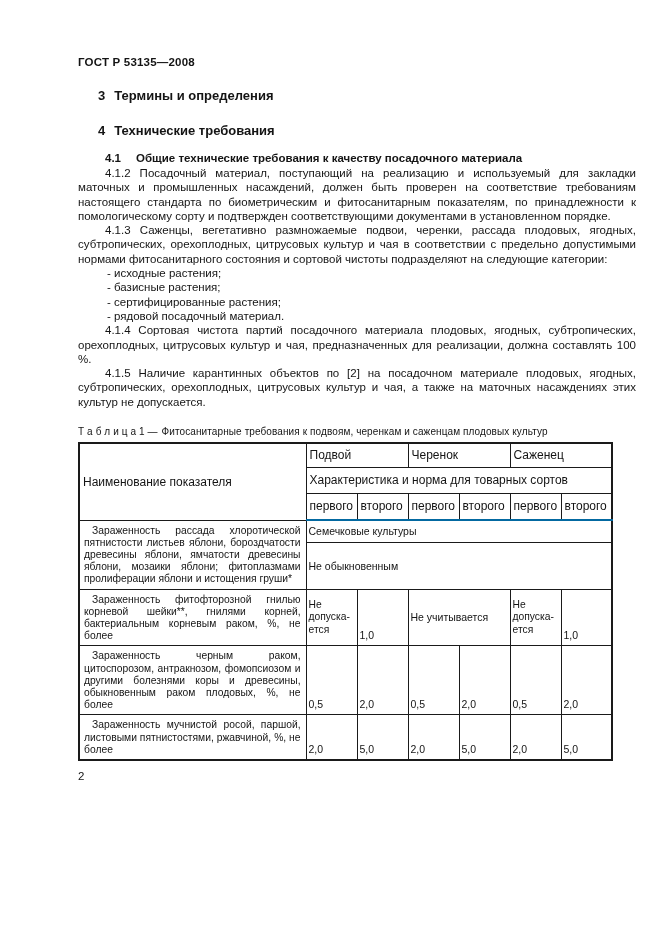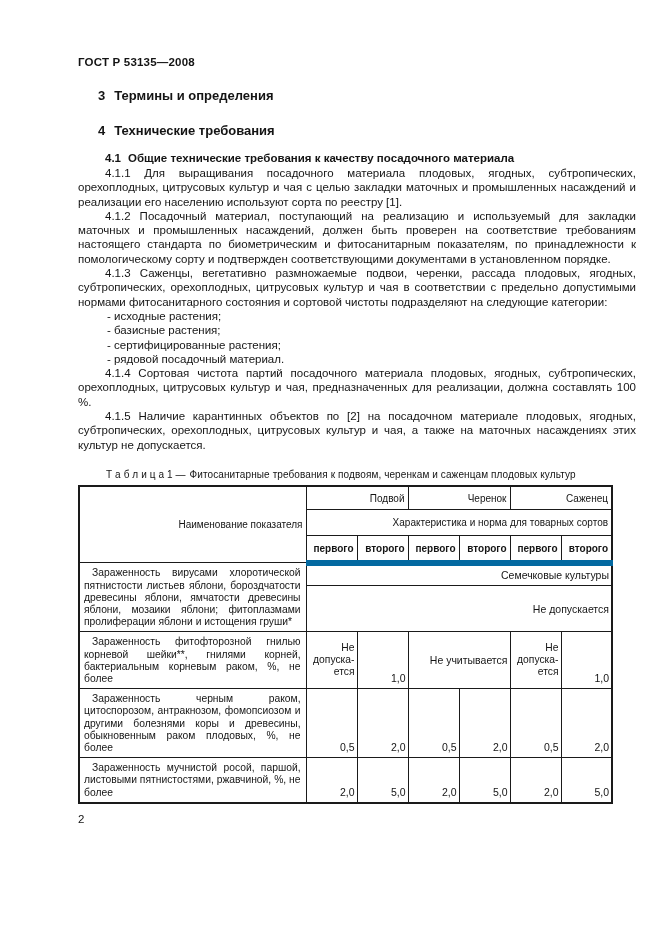--- a/index.html
+++ b/index.html
@@ -29,21 +29,21 @@
     margin: 20px 0 0 20px;
     font-size: 13px;
     font-weight: bold;
   }
   .h-main .num { margin-right: 9px; }
   .h-sub {
     margin: 14px 0 2px 27px;
     font-size: 11.5px;
     font-weight: bold;
   }
-  .h-sub .num { margin-right: 7px; }
+  .h-sub .num { margin-right: 15px; }
   .para {
     margin: 0;
     font-size: 11.5px;
     line-height: 14.3px;
     text-align: justify;
     text-indent: 27px;
   }
   .para.standalone {
     margin-top: 16px;
     text-align: left;
@@ -53,50 +53,50 @@
     margin: 0 0 0 29px;
     font-size: 11.5px;
     line-height: 14.3px;
     text-align: left;
   }
   .tbl-caption {
     margin: 17px 0 5px 0;
     font-size: 10px;
     letter-spacing: 0.1px;
   }
-  .tbl-caption .cap-label { margin-right: 4px; margin-left: 28px; }
+  .tbl-caption .cap-label { margin-right: 4px; }
   table.t1 {
     border-collapse: collapse;
     table-layout: fixed;
     width: 534px;
     border: 2px solid #1a1a1a;
   }
   table.t1 th, table.t1 td {
     border: 1px solid #1a1a1a;
     font-weight: normal;
     overflow: hidden;
   }
   table.t1 thead th {
-    font-size: 10px;
-    text-align: right;
+    font-size: 12px;
+    text-align: left;
     vertical-align: middle;
     padding: 2px 3px;
   }
-  table.t1 thead tr.grades-row th { border-bottom: 6px solid #0369a1; font-weight: bold; }
+  table.t1 thead tr.grades-row th { border-bottom: 2px solid #0369a1; }
   td.lbl {
     font-size: 10.3px;
     line-height: 12.2px;
     text-align: justify;
     text-indent: 8px;
     vertical-align: top;
     padding: 4px 5px 3px 4px;
   }
   td.val {
     font-size: 10.5px;
-    text-align: right;
+    text-align: left;
     vertical-align: middle;
     padding: 2px 2px;
   }
   td.val.vbottom { vertical-align: bottom; padding-bottom: 4px; }
   td.val.wrapped { font-size: 10.3px; line-height: 12.2px; }
   .page-num {
     margin-top: 9px;
     font-size: 11.5px;
   }
 </style>
@@ -113,21 +113,20 @@
 
 
   <div class="h-main">
     <span class="num">4</span><span>Технические требования</span>
   </div>
 
   <div class="h-sub">
     <span class="num">4.1</span><span>Общие технические требования к качеству посадочного материала</span>
   </div>
 
-  <p class="para">4.1.1 Для выращивания посадочного материала плодовых, ягодных, субтропических, орехоплодных, цитрусовых культур и чая с целью закладки маточных и промышленных насаждений и реализации его населению используют сорта по реестру [1].</p>
   <p class="para">4.1.2 Посадочный материал, поступающий на реализацию и используемый для закладки маточных и промышленных насаждений, должен быть проверен на соответствие требованиям настоящего стандарта по биометрическим и фитосанитарным показателям, по принадлежности к помологическому сорту и подтвержден соответствующими документами в установленном порядке.</p>
   <p class="para">4.1.3 Саженцы, вегетативно размножаемые подвои, черенки, рассада плодовых, ягодных, субтропических, орехоплодных, цитрусовых культур и чая в соответствии с предельно допустимыми нормами фитосанитарного состояния и сортовой чистоты подразделяют на следующие категории:</p>
 
   <div class="list">
     <div class="list-item">- исходные растения;</div>
     <div class="list-item">- базисные растения;</div>
     <div class="list-item">- сертифицированные растения;</div>
     <div class="list-item">- рядовой посадочный материал.</div>
   </div>
 
@@ -162,25 +161,25 @@
         <th>первого</th>
         <th>второго</th>
         <th>первого</th>
         <th>второго</th>
         <th>первого</th>
         <th>второго</th>
       </tr>
     </thead>
     <tbody>
       <tr style="height:22px">
-        <td class="lbl" rowspan="2">Зараженность вирусами хлоротической пятнистости листьев яблони, бороздчатости древесины яблони, ямчатости древесины яблони, мозаики яблони; фитоплазмами пролиферации яблони и истощения груши*</td>
+        <td class="lbl" rowspan="2">Зараженность рассада хлоротической пятнистости листьев яблони, бороздчатости древесины яблони, ямчатости древесины яблони, мозаики яблони; фитоплазмами пролиферации яблони и истощения груши*</td>
         <td class="val" colspan="6">Семечковые культуры</td>
       </tr>
       <tr style="height:46px">
-        <td class="val" colspan="6">Не допускается</td>
+        <td class="val" colspan="6">Не обыкновенным</td>
       </tr>
       <tr style="height:40px">
         <td class="lbl">Зараженность фитофторозной гнилью корневой шейки**, гнилями корней, бактериальным корневым раком, %, не более</td>
         <td class="val wrapped">Не допуска-ется</td>
         <td class="val vbottom">1,0</td>
         <td class="val" colspan="2">Не учитывается</td>
         <td class="val wrapped">Не допуска-ется</td>
         <td class="val vbottom">1,0</td>
       </tr>
       <tr style="height:57px">

